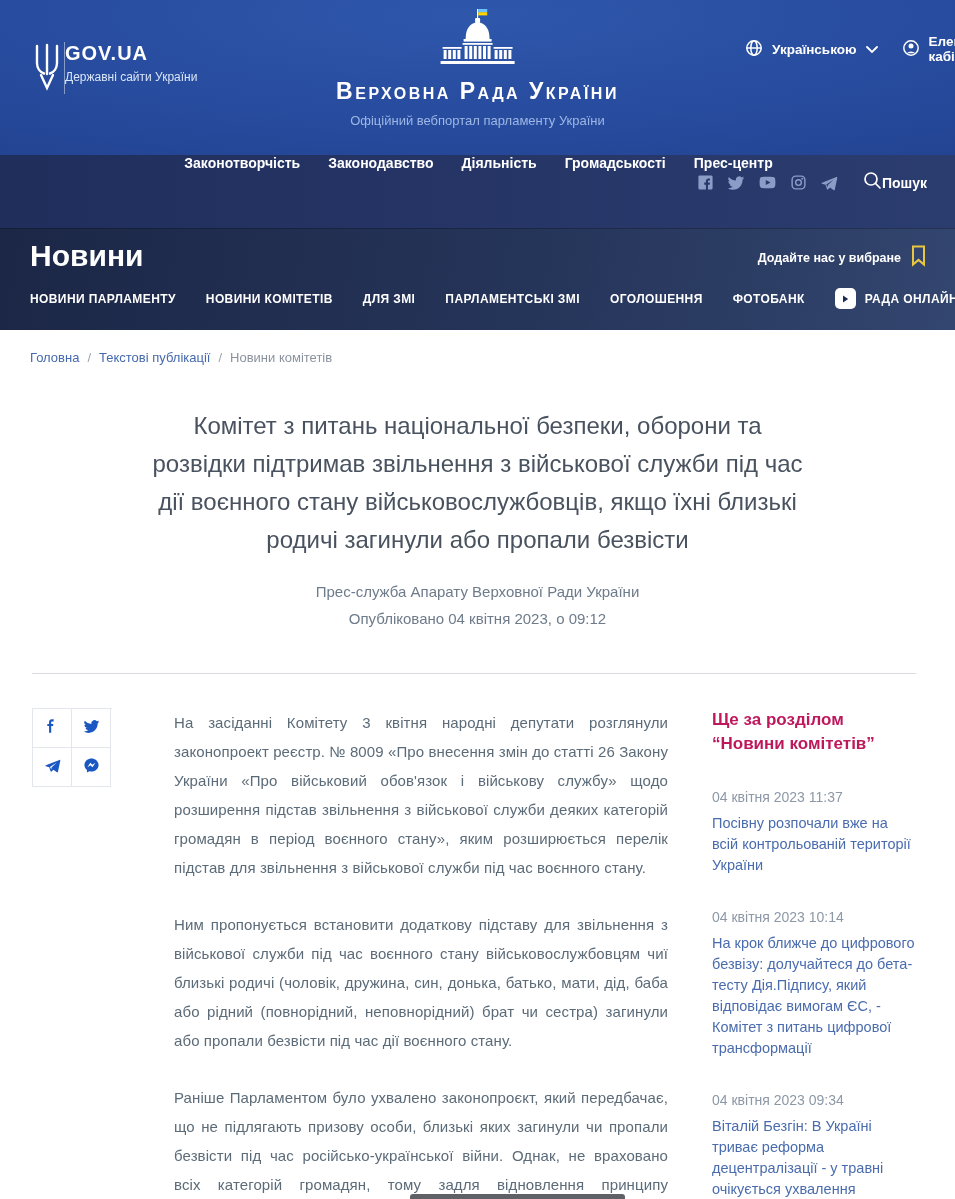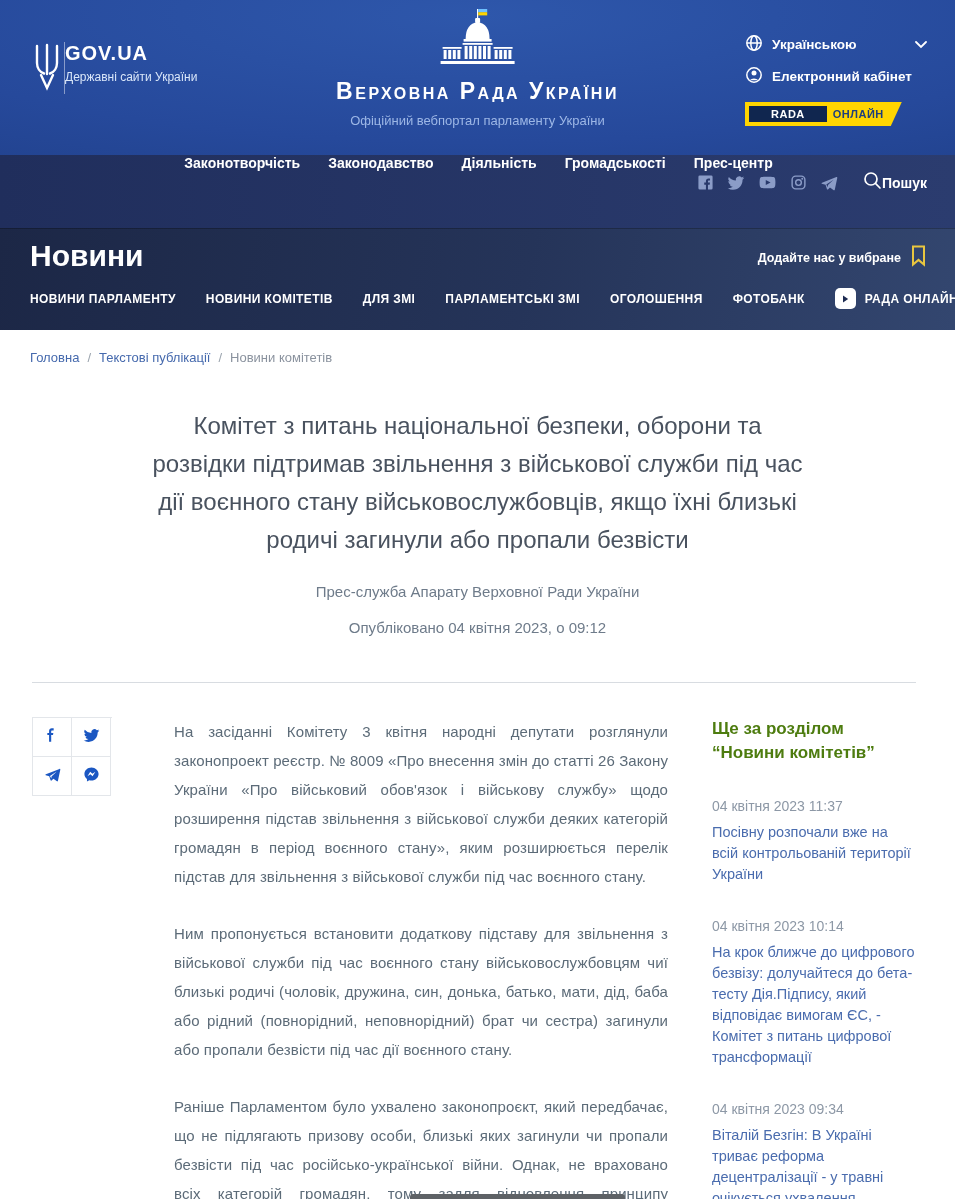--- a/index.html
+++ b/index.html
@@ -14,21 +14,21 @@
     position:relative; height:155px;
     background:radial-gradient(130% 170% at 50% 10%, #2e57ab 0%, #26499b 48%, #1c3a7e 100%);
   }
   .gov-brand { position:absolute; left:30px; top:42px; display:flex; align-items:flex-start; gap:0; color:#fff; }
   .gov-divider { width:1px; height:52px; background:rgba(255,255,255,.45); }
   .gov-name { font-size:20px; font-weight:800; letter-spacing:1px; }
   .gov-tagline { font-size:12px; margin-top:5px; color:#d9e6f9; }
   .site-brand { position:absolute; left:50%; top:8px; transform:translateX(-50%); text-align:center; color:#fff; }
   .site-title { margin-top:6px; font-size:23px; font-weight:700; letter-spacing:2.5px; font-variant-caps:small-caps; white-space:nowrap; }
   .site-subtitle { margin-top:8px; font-size:13px; color:#9db7e6; }
-  .header-right { position:absolute; right:28px; top:34px; width:182px; display:flex; flex-direction:column; gap:11px; }
+  .header-right { position:absolute; right:28px; top:34px; width:182px; display:flex; gap:24px; }
   .hr-row { display:flex; align-items:center; gap:9px; color:#fff; font-size:13.5px; font-weight:700; }
   .chev { margin-left:auto; }
   .rada-badge {
     margin-top:4px; align-self:flex-start; display:inline-flex; align-items:center; gap:6px;
     background:#ffd500; padding:4px 18px 4px 4px;
     clip-path:polygon(0 0, 100% 0, calc(100% - 11px) 100%, 0 100%);
   }
   .rada-badge-left { background:#10264f; color:#fff; font-size:11px; font-weight:800; padding:2px 22px; letter-spacing:.5px; }
   .rada-badge-right { color:#1d3e7d; font-size:11px; font-weight:800; letter-spacing:.5px; }
 
@@ -64,32 +64,32 @@
   .crumb-link { color:#4569ad; cursor:pointer; }
   .crumb-sep { color:#9aa3ad; }
   .crumb-current { color:#8a929e; }
 
   
   .article-head { text-align:center; margin-top:42px; }
   .article-title {
     max-width:655px; margin:0 auto; color:#49525f; font-size:24px; font-weight:400; line-height:38px;
   }
   .article-byline { margin-top:24px; color:#6e7b8a; font-size:15px; }
-  .article-published { margin-top:19px; color:#6e7b8a; font-size:15px; }
+  .article-published { margin-top:10px; color:#6e7b8a; font-size:15px; }
   .head-divider { border:none; border-top:1px solid #d8dce1; margin:46px 39px 0 32px; }
 
   
   .content-row { display:flex; margin:34px 39px 0 32px; }
   .share-col { width:80px; flex:none; }
   .share-grid { display:grid; grid-template-columns:repeat(2,39px); border-top:1px solid #e3e6ea; border-left:1px solid #e3e6ea; width:80px; }
   .share-cell { height:39px; border-right:1px solid #e3e6ea; border-bottom:1px solid #e3e6ea; display:flex; align-items:center; justify-content:center; color:#1b57c2; cursor:pointer; background:#fff; }
   .article-body { flex:1; margin-left:62px; margin-right:44px; }
   .article-body p { color:#5c6b78; font-size:15px; line-height:29px; text-align:justify; margin-bottom:28px; letter-spacing:.1px; }
   .side-col { width:204px; flex:none; }
-  .side-heading { color:#4d7c0f; font-size:17px; font-weight:700; line-height:24px; }
+  .side-heading { color:#be185d; font-size:17px; font-weight:700; line-height:24px; }
   .side-item { margin-top:33px; }
   .side-date { color:#8d98a6; font-size:14px; }
   .side-link { margin-top:8px; color:#4a6cae; font-size:14.5px; line-height:21px; cursor:pointer; }
 
   .bottom-bar { position:absolute; left:410px; bottom:0; width:215px; height:5px; background:#5e6266; border-radius:3px 3px 0 0; }
 </style>
 </head>
 <body>
 
 <header class="top-header">

